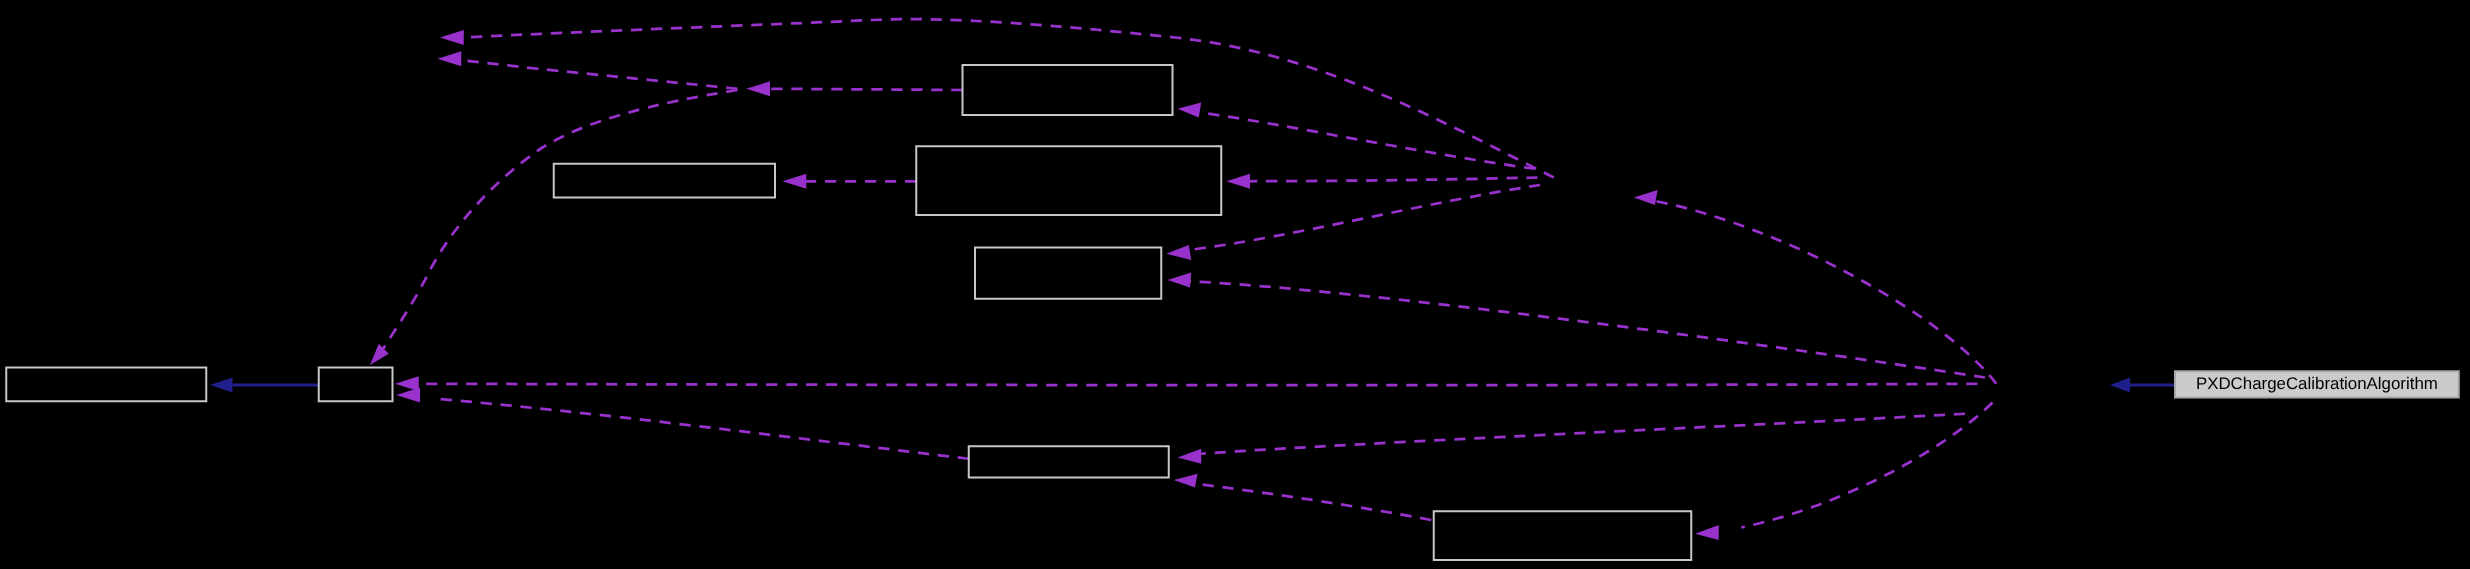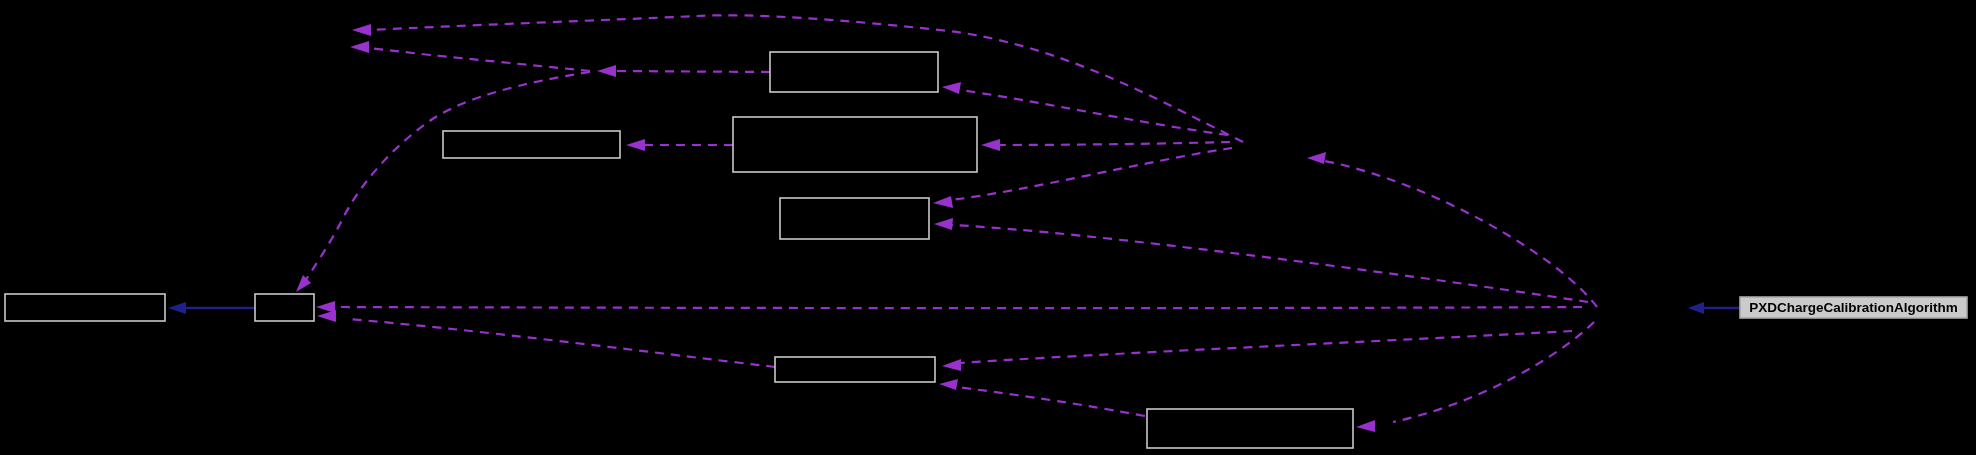--- a/index.html
+++ b/index.html
@@ -1,16 +1,16 @@
 <!DOCTYPE html>
 <html><head>
 <meta charset="utf-8">
 <style>
   html,body{margin:0;padding:0;background:#000;}
-  #stage{position:relative;width:1976px;height:455px;background:#000;overflow:hidden;font-weight:bold;}
+  #stage{position:relative;width:1976px;height:455px;background:#000;overflow:hidden;}
   svg{display:block;}
   text.node-label{font-family:"Liberation Sans","DejaVu Sans",sans-serif;}
 </style>
 </head>
 <body>
 
 <div id="stage">
   <svg id="graph" xmlns="http://www.w3.org/2000/svg" width="1976" height="455" viewBox="0 0 1976 455">
       <rect x="0" y="0" width="1976" height="455" fill="#000000"></rect>
       <path d="M 1243,142 C 1155,98 1055,42 940,30 C 845,20 755,13 698,16 C 610,20 470,25 370,30" fill="none" stroke="#9932cc" stroke-width="2.2" stroke-dasharray="9,7"></path>

